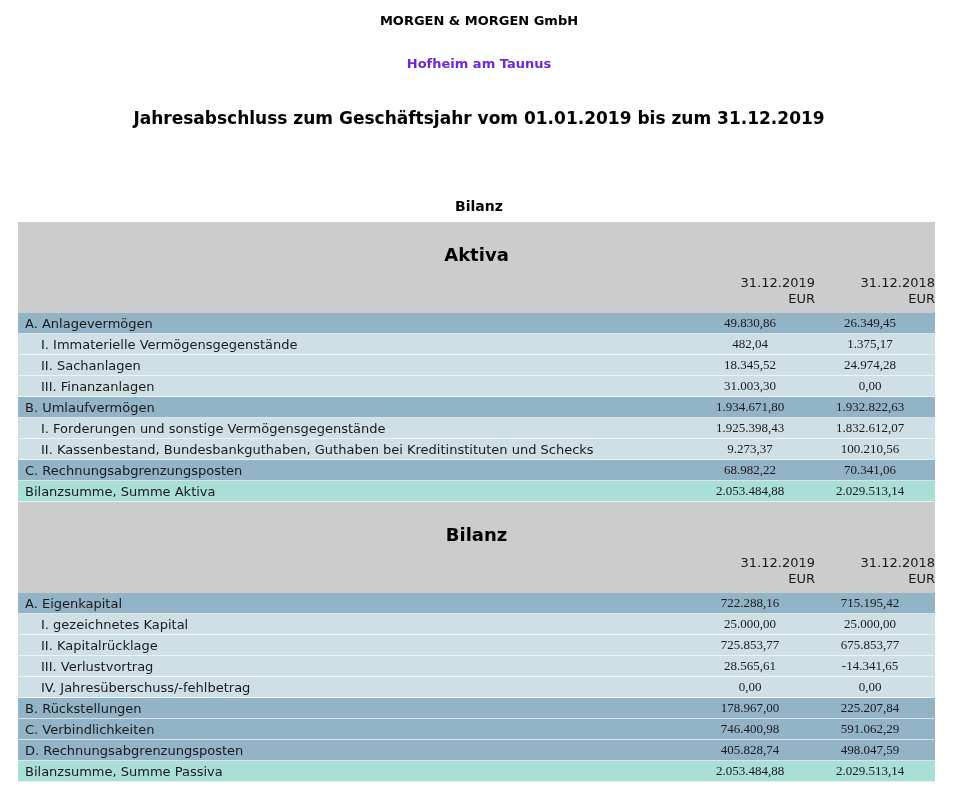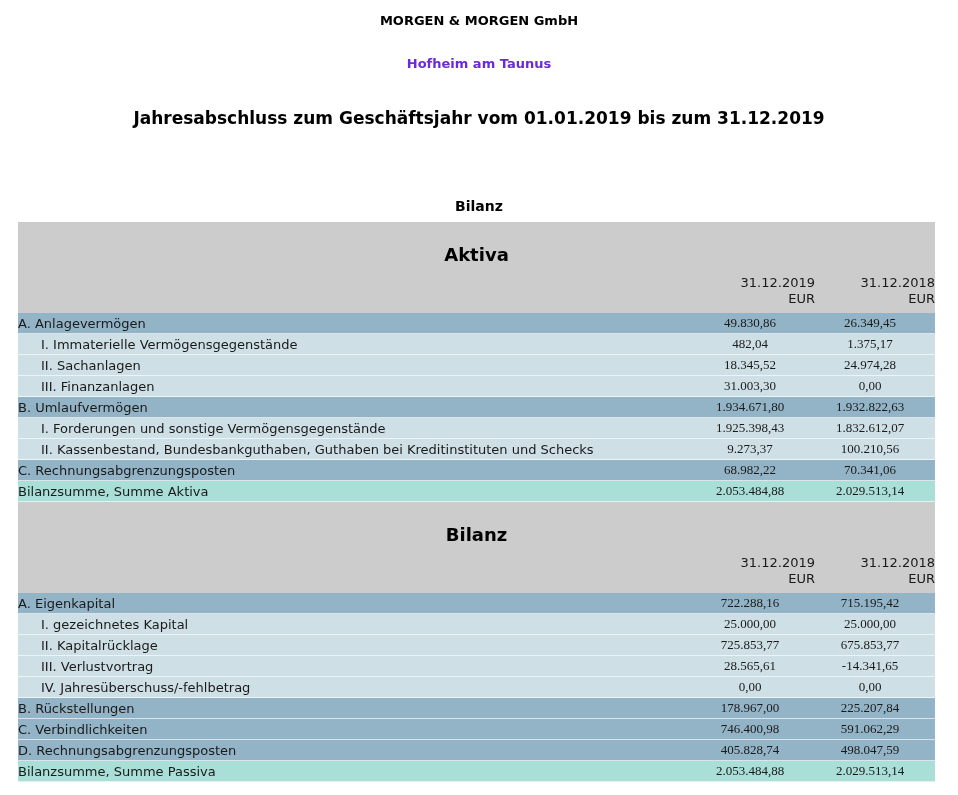--- a/index.html
+++ b/index.html
@@ -14,21 +14,21 @@
 
   .balance-table { margin:7px 0 0 18px; width:917px; }
 
   .section-header { background:#cccccc; padding:24px 0 6px 0; }
   .section-title  { text-align:center; font-size:18px; font-weight:bold; line-height:17px; color:#000; }
   .date-headers   { display:flex; justify-content:flex-end; margin-top:12px; }
   .date-col       { width:120px; text-align:right; font-size:13px; line-height:16px; }
 
   .row { display:flex; align-items:center; height:20px; font-size:13px;
          border-bottom:1px solid rgba(255,255,255,0.65); padding-right:5px; }
-  .row .label { flex:1; white-space:nowrap; overflow:hidden; }
+  .row .label { flex:1; padding-left:7px; white-space:nowrap; overflow:hidden; }
   .row.sub .label { padding-left:23px; }
   .row .num { width:120px; text-align:center; white-space:nowrap;font-family:Liberation Serif, serif; }
 
   .row.group { background:#93b4c7; }
   .row.sub   { background:#cedfe5; }
   .row.total { background:#aadfd8; }
 </style>
 </head>
 <body>
 

